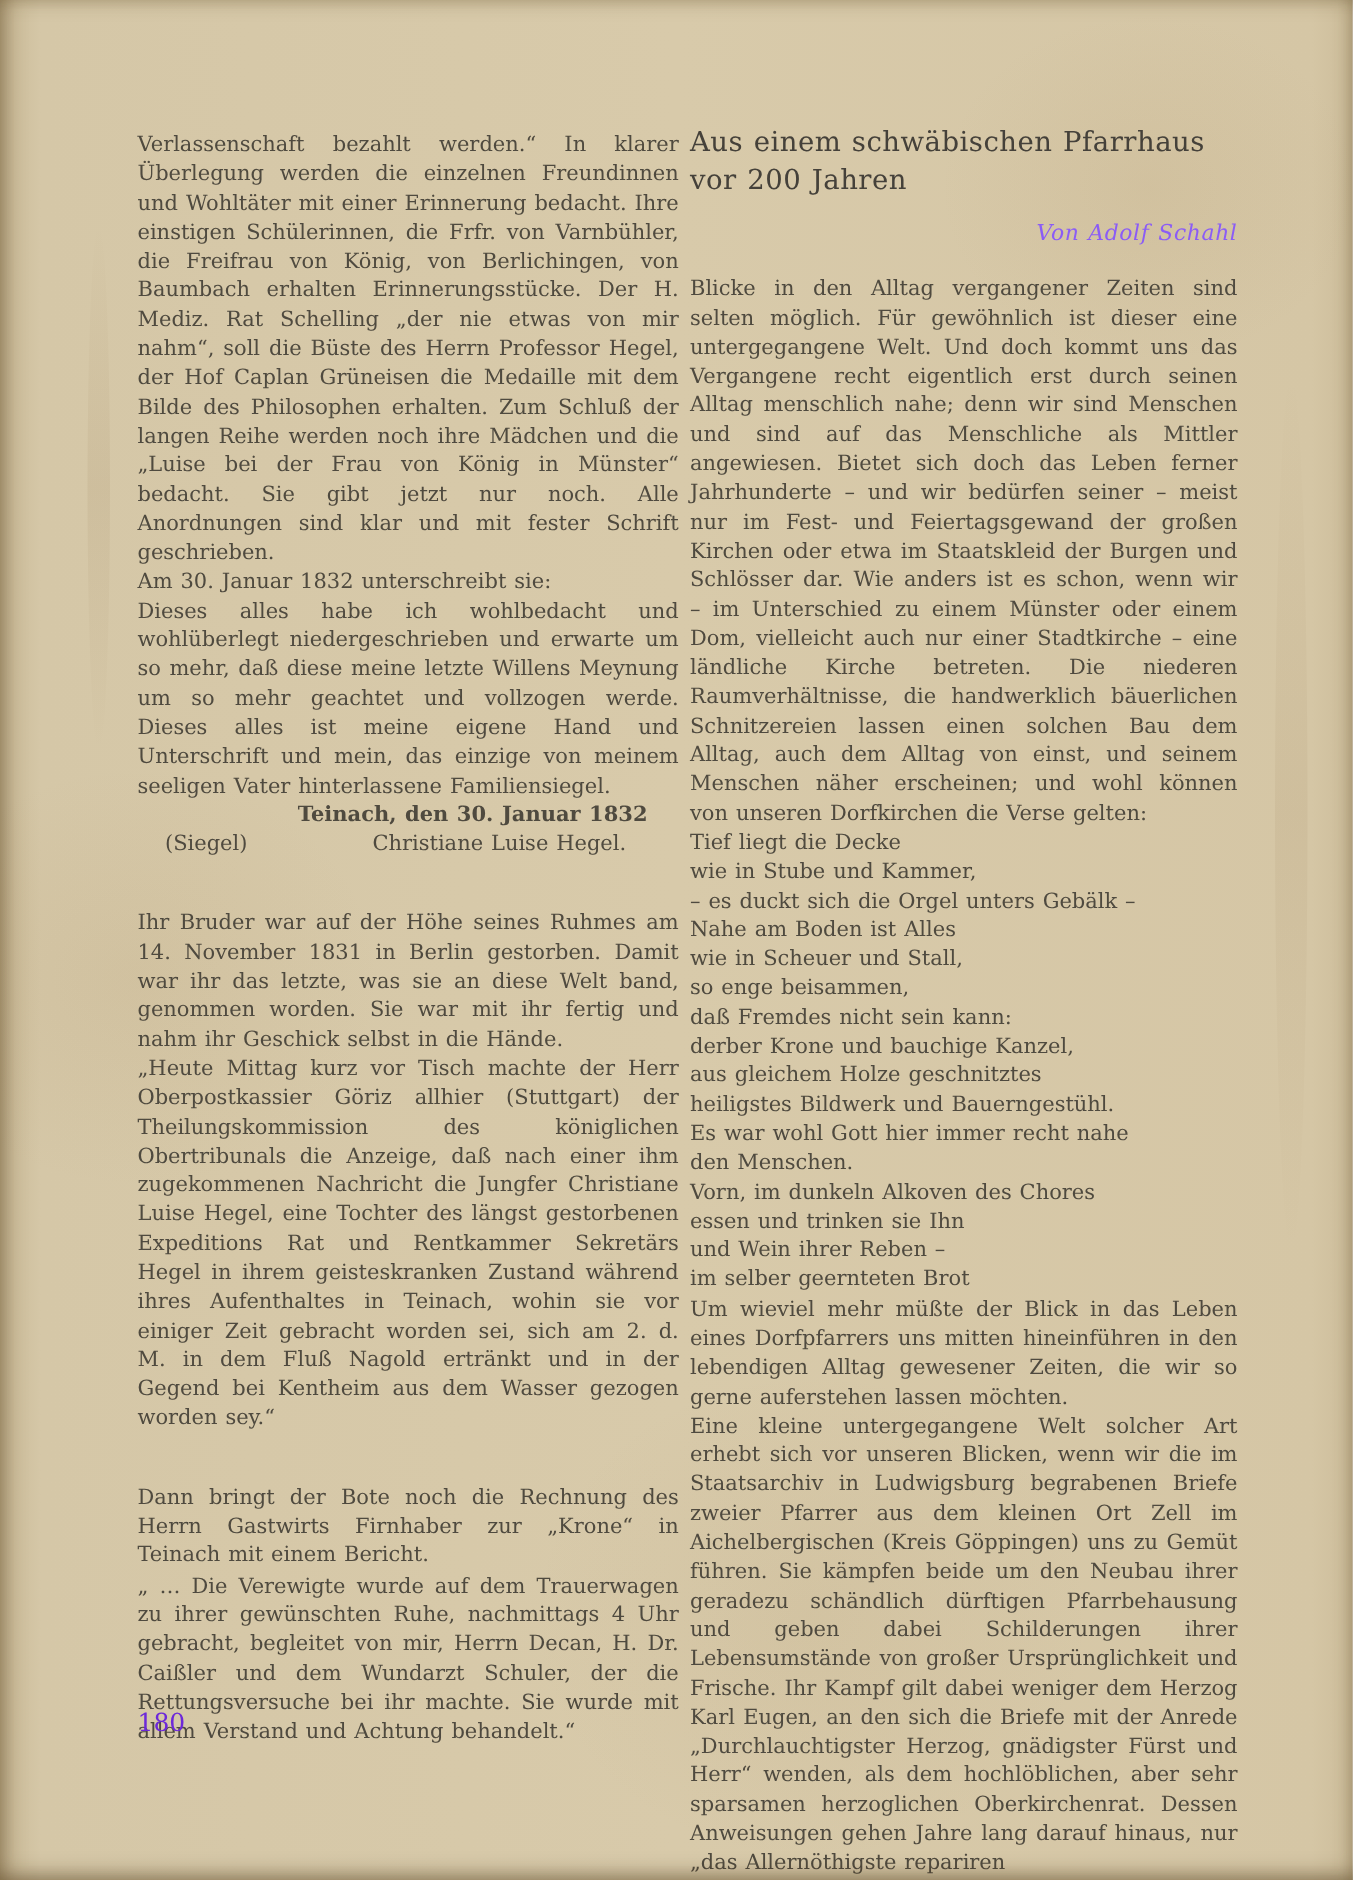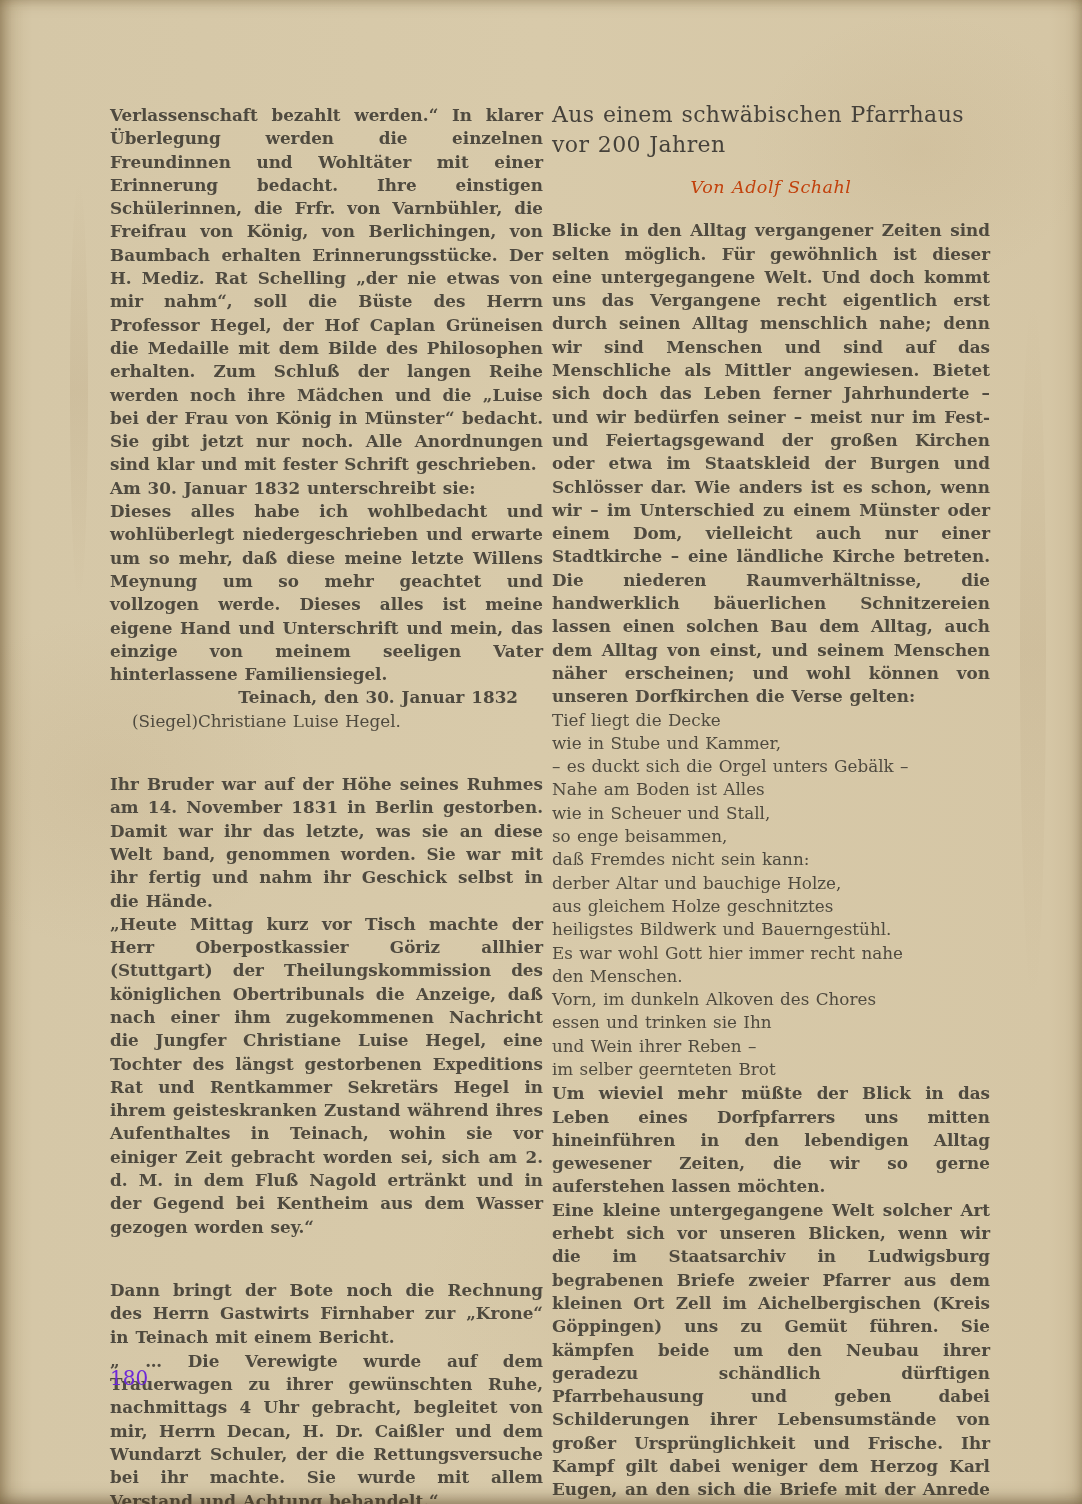--- a/index.html
+++ b/index.html
@@ -28,51 +28,50 @@
     position: absolute;
     font-size: 16.8px;
     line-height: 23.3px;
     word-spacing: 1px;
   }
   .col-left  { left: 110px; top: 104px; width: 433px; }
   .col-right { left: 552px; top: 100px; width: 438px; }
   .para {
     text-align: justify;
     margin: 0;
-    font-weight: bold;
   }
   .gap-40 { margin-top: 40px; }
   .gap-4  { margin-top: 1px; }
   .sig-place-date {
     text-align: right;
     padding-right: 25px;
     font-weight: bold;
   }
   .sig-row {
     display: flex;
     align-items: baseline;
   }
   .sig-seal { margin-left: 22px; text-align: center; }
-  .sig-name { }
+  .sig-name { margin-left: 100px; }
   .article-title {
     text-align: left;
     font-size: 22px;
     line-height: 30px;
     letter-spacing: 0.4px;
     color: #45413a;
     margin: 0;
     font-weight: normal;
   }
   .article-byline {
-    text-align: center;
+    text-align: right;
     font-style: italic;
     font-size: 17.5px;
     letter-spacing: 0.5px;
     margin: 16px 0 20px 0;
-    color: #c2410c;
+    color: #8b5cf6;
   }
   .poem { text-align: left; }
   .poem-line { white-space: nowrap; }
   .page-number {
     position: absolute;
     left: 110px;
     top: 1366px;
     font-size: 20px;
     color: #6d28d9;
   }
@@ -120,21 +119,21 @@
   <p class="para">Blicke in den Alltag vergangener Zeiten sind selten möglich. Für gewöhnlich ist dieser eine untergegangene Welt. Und doch kommt uns das Vergangene recht eigentlich erst durch seinen Alltag menschlich nahe; denn wir sind Menschen und sind auf das Menschliche als Mittler angewiesen. Bietet sich doch das Leben ferner Jahrhunderte – und wir bedürfen seiner – meist nur im Fest- und Feiertagsgewand der großen Kirchen oder etwa im Staatskleid der Burgen und Schlösser dar. Wie anders ist es schon, wenn wir – im Unterschied zu einem Münster oder einem Dom, vielleicht auch nur einer Stadtkirche – eine ländliche Kirche betreten. Die niederen Raumverhältnisse, die handwerklich bäuerlichen Schnitzereien lassen einen solchen Bau dem Alltag, auch dem Alltag von einst, und seinem Menschen näher erscheinen; und wohl können von unseren Dorfkirchen die Verse gelten:</p>
 
   <div class="poem">
     <div class="poem-line">Tief liegt die Decke</div>
     <div class="poem-line">wie in Stube und Kammer,</div>
     <div class="poem-line">– es duckt sich die Orgel unters Gebälk –</div>
     <div class="poem-line">Nahe am Boden ist Alles</div>
     <div class="poem-line">wie in Scheuer und Stall,</div>
     <div class="poem-line">so enge beisammen,</div>
     <div class="poem-line">daß Fremdes nicht sein kann:</div>
-    <div class="poem-line">derber Altar und bauchige Holze,</div>
+    <div class="poem-line">derber Krone und bauchige Kanzel,</div>
     <div class="poem-line">aus gleichem Holze geschnitztes</div>
     <div class="poem-line">heiligstes Bildwerk und Bauerngestühl.</div>
     <div class="poem-line">Es war wohl Gott hier immer recht nahe</div>
     <div class="poem-line">den Menschen.</div>
     <div class="poem-line">Vorn, im dunkeln Alkoven des Chores</div>
     <div class="poem-line">essen und trinken sie Ihn</div>
     <div class="poem-line">und Wein ihrer Reben –</div>
     <div class="poem-line">im selber geernteten Brot</div>
   </div>
 

